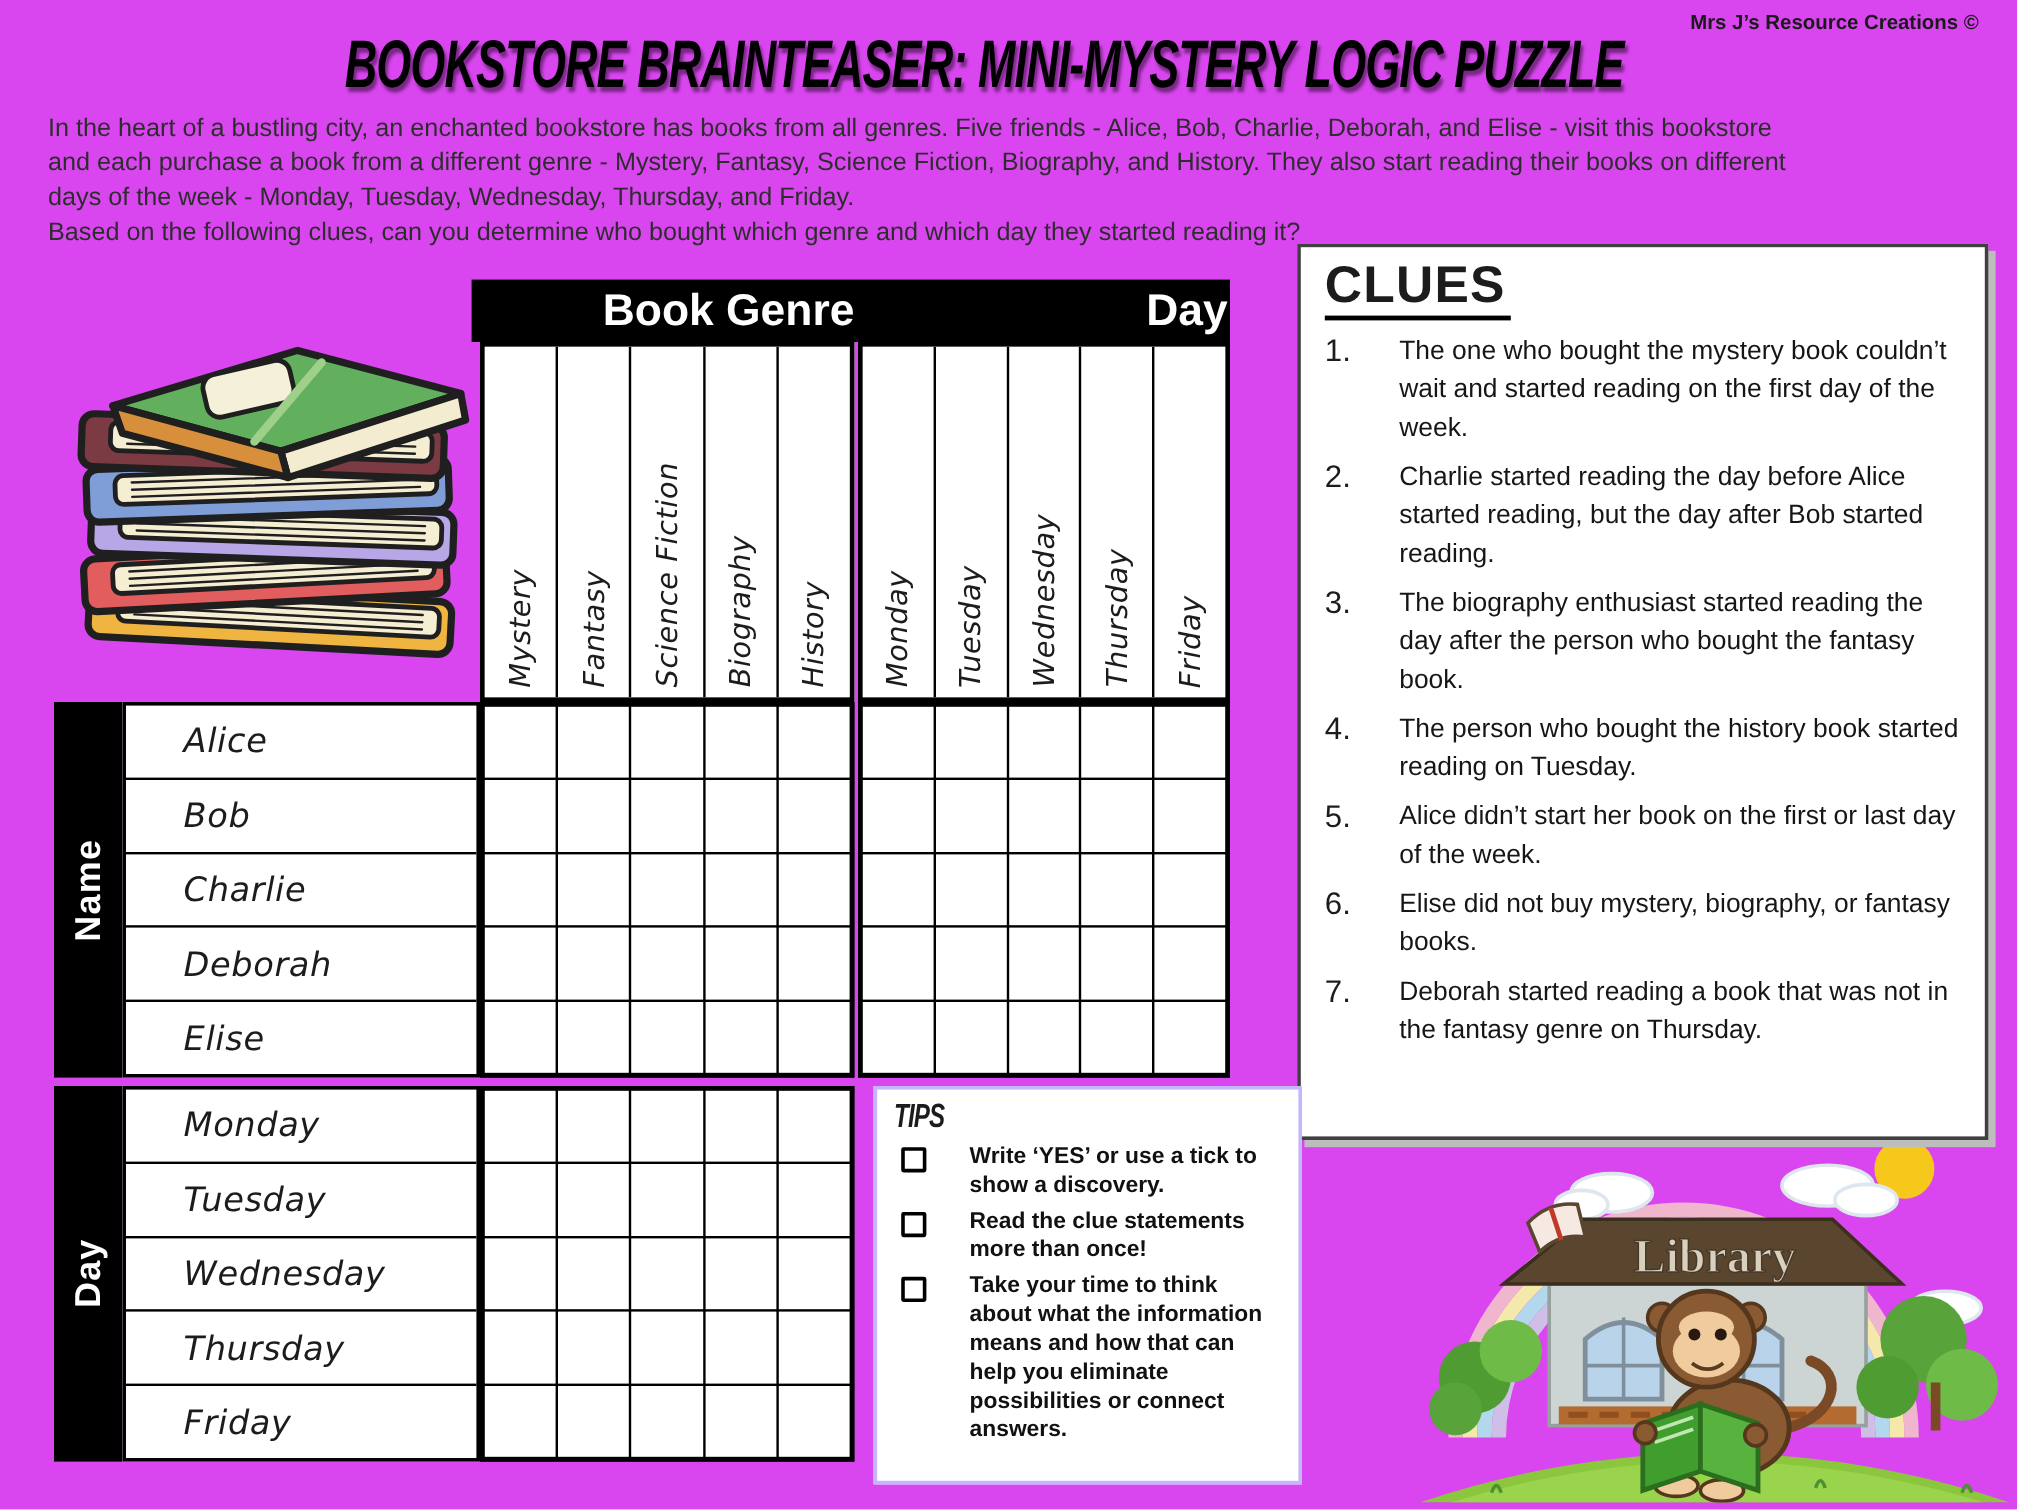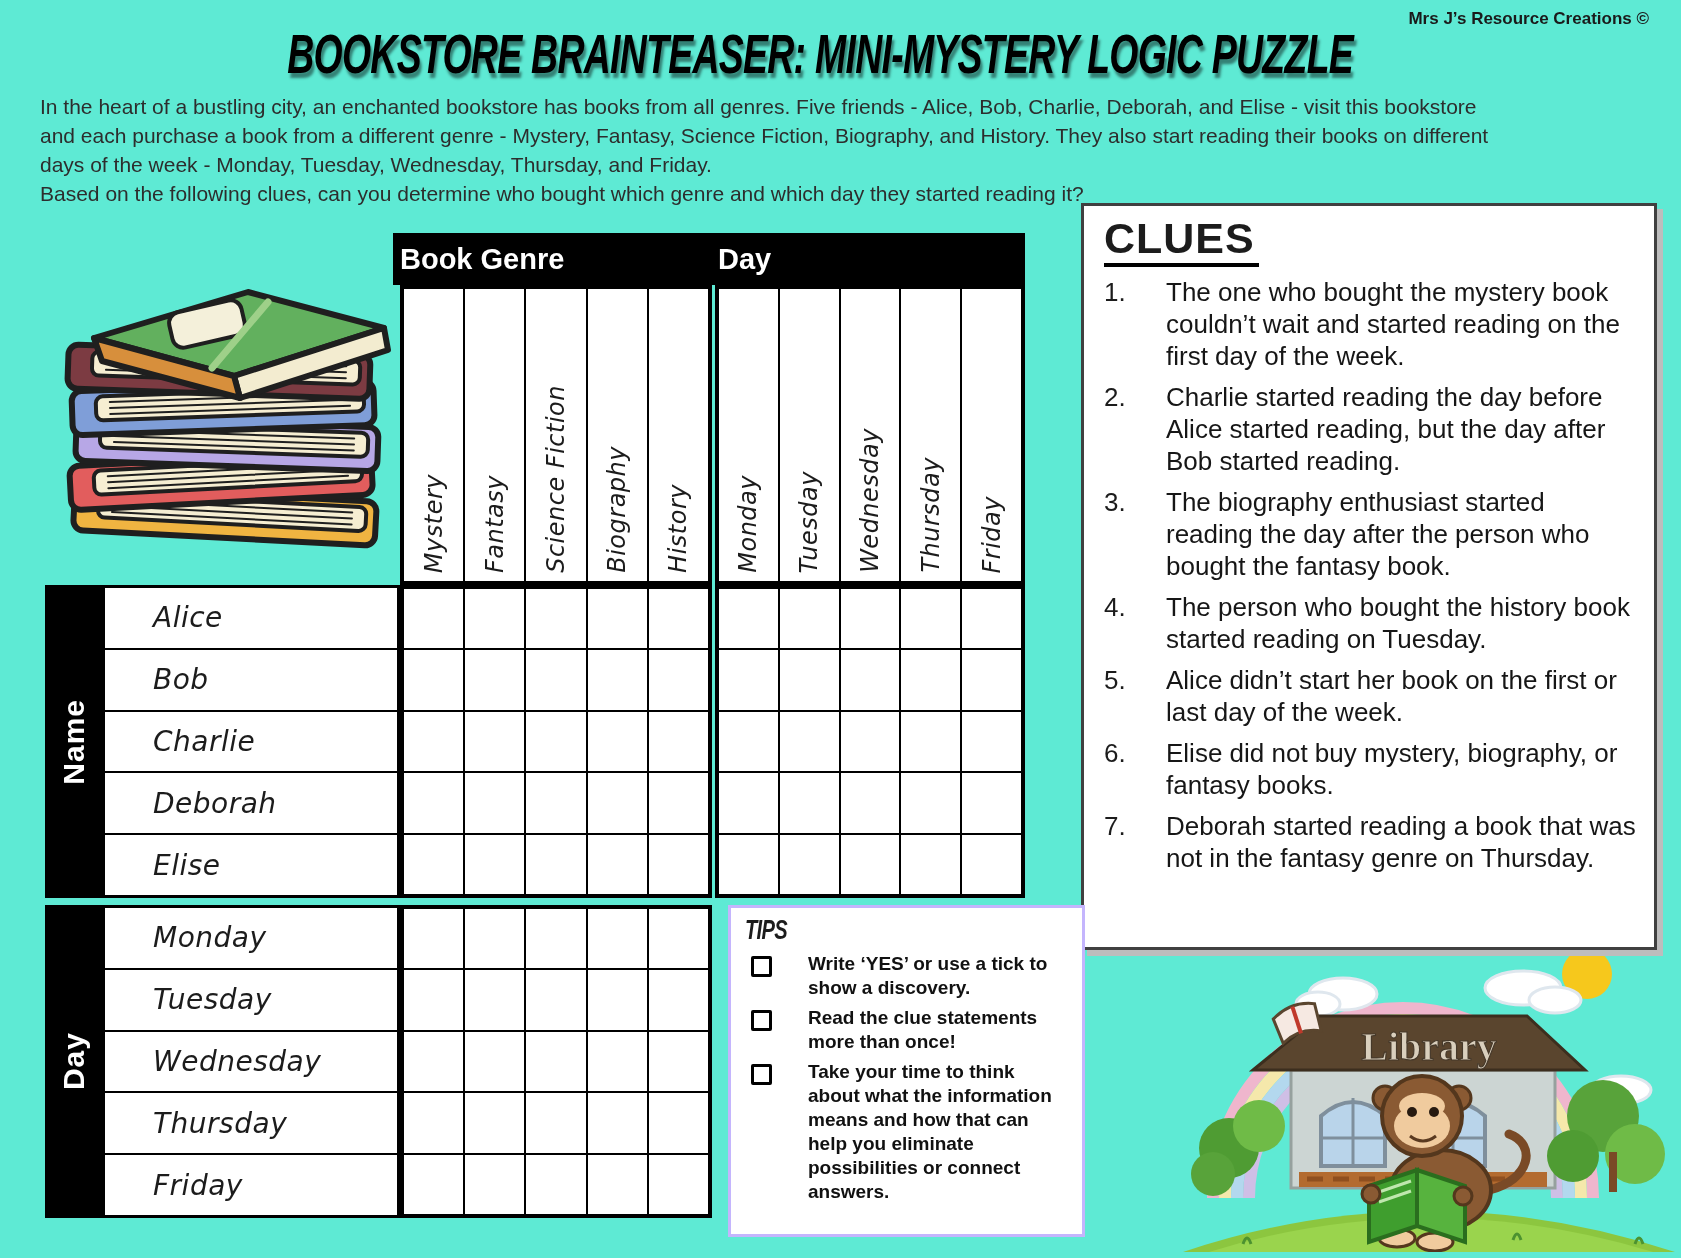--- a/index.html
+++ b/index.html
@@ -1,35 +1,35 @@
 <!DOCTYPE html>
 <html><head>
 <meta charset="utf-8">
 <style>
   html,body{margin:0;padding:0;background:#fff;}
-  #page{position:relative;width:1681px;height:1258px;background:#5eead4;overflow:hidden;
+  #page{position:relative;width:1681px;height:1258px;background:#d946ef;overflow:hidden;
         font-family:"Liberation Sans",sans-serif;color:#1c1c1c;}
 
   
   .copyright{position:absolute;top:9px;right:32px;font-size:17px;font-weight:bold;color:#1a1a1a;}
 
   
   .title-wrap{position:absolute;top:24px;left:0;width:1640px;text-align:center;}
   .big-title{display:inline-block;font-weight:bold;font-style:italic;font-size:52px;
              letter-spacing:-1px;transform:scaleX(.72) scaleY(1.08);transform-origin:center;
              color:#000;text-shadow:3px 4px 3px rgba(0,0,0,.45);white-space:nowrap;}
 
   
   .intro{position:absolute;left:40px;top:92px;width:1520px;font-size:21px;line-height:29px;color:#2d2d2d;}
 
   
   .grid-root{position:absolute;left:45px;top:233px;width:990px;height:1000px;}
   .hdrbar{position:absolute;left:348px;top:0;width:632px;height:52px;background:#000;}
-  .hdrbar span{position:absolute;top:0;height:52px;line-height:52px;text-align:left;
-               color:#fff;font-size:29px;font-weight:bold;}
+  .hdrbar span{position:absolute;top:0;height:52px;line-height:52px;text-align:right;
+               color:#fff;font-size:37px;font-weight:bold;}
   #hdr-genre{left:7px;width:312px;}
   #hdr-day{left:325px;width:305px;}
 
   .heads{position:absolute;top:52px;height:300px;display:flex;background:#fff;
          border:4px solid #000;box-sizing:border-box;}
   #genre-heads{left:355px;width:312px;}
   #day-heads{left:670px;width:310px;}
   .colhead{flex:1;border-left:2px solid #000;position:relative;background:#fff;}
   .colhead:first-child{border-left:none;}
   .vlabel{position:absolute;bottom:8px;left:50%;transform:translateX(-50%) rotate(180deg);
@@ -69,21 +69,21 @@
   .tip-text{margin-left:36px;width:262px;font-size:19px;font-weight:bold;line-height:24px;color:#111;}
 
   
   #clues-box{position:absolute;left:1081px;top:203px;width:576px;height:747px;background:#fff;
              border:3px solid #404040;box-sizing:border-box;padding:10px 10px 0 20px;
              box-shadow:6px 6px 0 #bdbdbd;z-index:2;}
   .clues-title{display:inline-block;font-size:43px;font-weight:bold;letter-spacing:1px;
                border-bottom:4px solid #000;padding:0 4px 2px 0;line-height:1.05;}
   .clue{display:flex;margin-top:9px;}
   .clue-num{flex:0 0 62px;font-size:26px;line-height:32px;}
-  .clue-text{width:470px;font-size:26px;line-height:32px;color:#161616;}
+  .clue-text{width:470px;font-size:22px;line-height:32px;color:#161616;}
 
   
   #books-art{position:absolute;left:52px;top:242px;width:350px;height:320px;z-index:1;}
   #library-art{position:absolute;left:1183px;top:948px;width:492px;height:304px;z-index:1;}
 </style>
 </head>
 <body>
 
 <div id="page">
 

